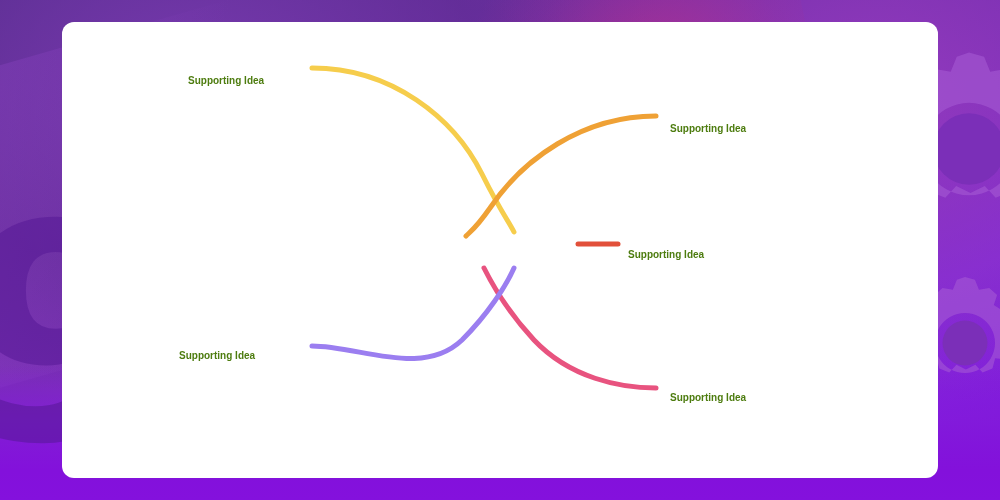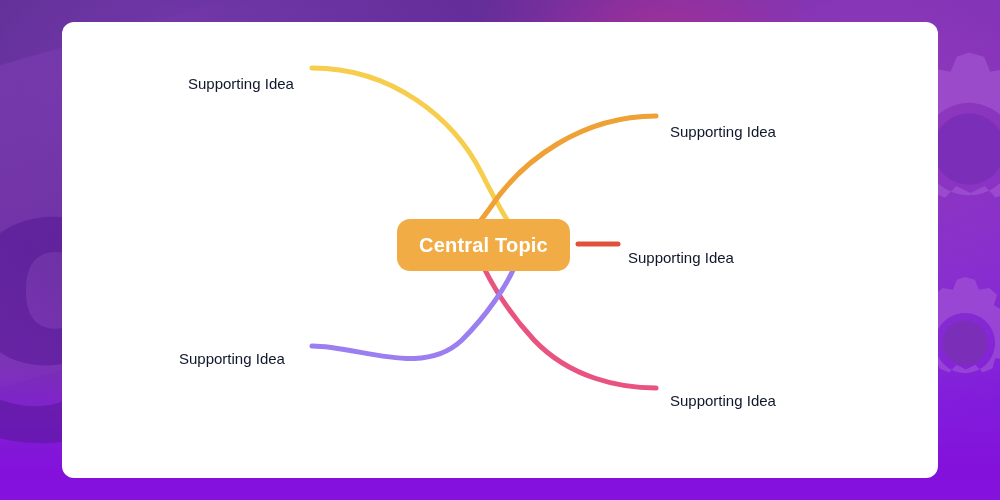--- a/index.html
+++ b/index.html
@@ -148,23 +148,23 @@
     color: #ffffff;
     font-size: 20px;
     font-weight: 700;
     letter-spacing: 0.2px;
     white-space: nowrap;
   }
 
   
   .branch-label {
     position: absolute;
-    color: #0f172a;
-    font-size: 15px;
-    font-weight: 400;
+    color: #4d7c0f;
+    font-size: 10px;
+    font-weight: 700;
     white-space: nowrap;
     z-index: 2;
   }
   .lbl-tl { left: 126px;  top: 53px;  }
   .lbl-tr { left: 608px;  top: 101px; }
   .lbl-mr { left: 566px;  top: 227px; }
   .lbl-br { left: 608px;  top: 370px; }
   .lbl-bl { left: 117px;  top: 328px; }
 </style>
 </head>
@@ -209,23 +209,20 @@
 
       <path d="M 594 94 C 520 94 460 138 428 186 C 414 206 410 208 404 214" fill="none" stroke="#efa135" stroke-width="5" stroke-linecap="round"></path>
 
       <path d="M 516 222 L 556 222" fill="none" stroke="#e2503a" stroke-width="5" stroke-linecap="round"></path>
 
       <path d="M 422 246 C 430 262 446 290 472 318 C 508 356 558 366 594 366" fill="none" stroke="#e8537f" stroke-width="5" stroke-linecap="round"></path>
 
       <path d="M 452 246 C 444 264 426 292 400 318 C 360 356 298 324 250 324" fill="none" stroke="#9b7ef0" stroke-width="5" stroke-linecap="round"></path>
     </svg>
 
-    <div class="central-node">
-      <span class="central-node-label">Central Topic</span>
-    </div>
 
     <div class="branch-label lbl-tl">Supporting Idea</div>
     <div class="branch-label lbl-tr">Supporting Idea</div>
     <div class="branch-label lbl-mr">Supporting Idea</div>
     <div class="branch-label lbl-br">Supporting Idea</div>
     <div class="branch-label lbl-bl">Supporting Idea</div>
 
   </div>
 </div>
 

